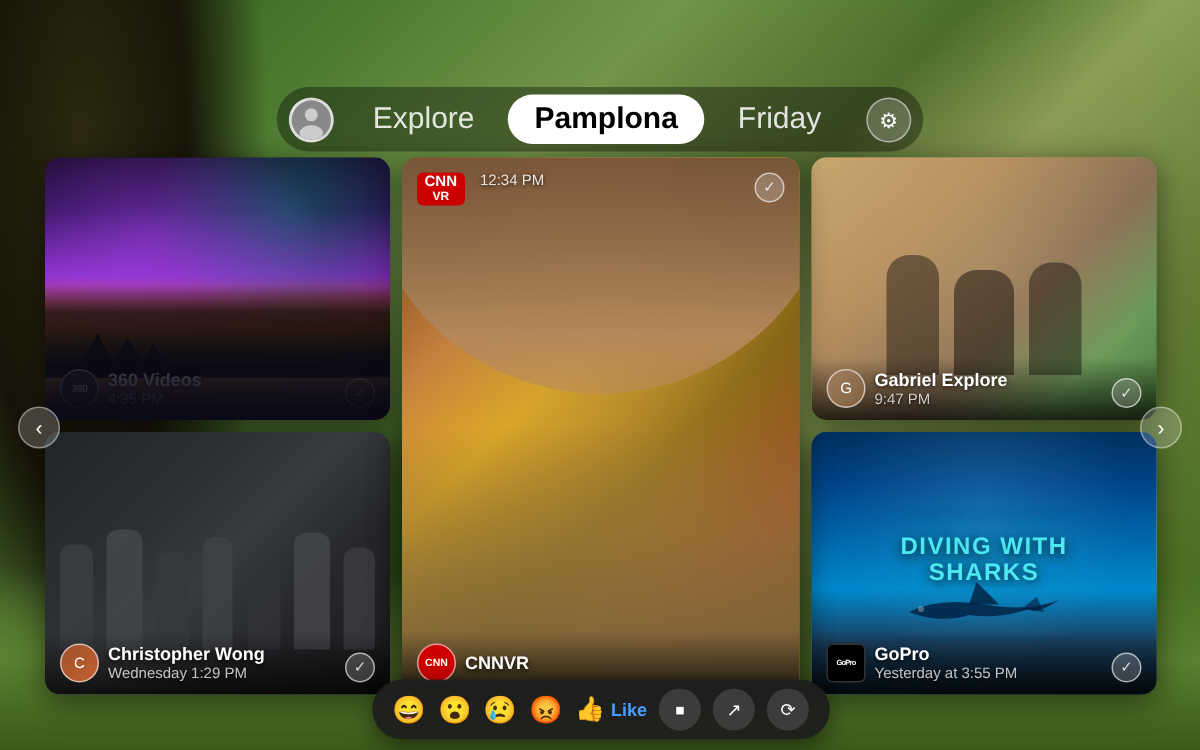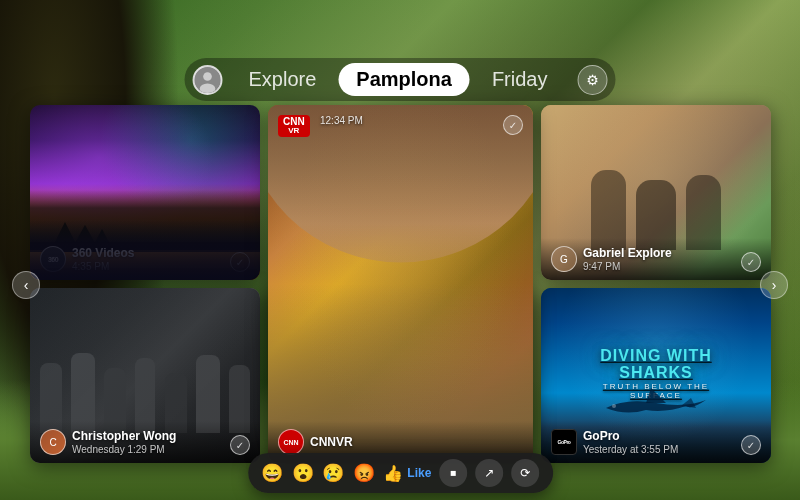--- a/index.html
+++ b/index.html
@@ -396,21 +396,20 @@
     }
 
     
     .sharks-overlay {
       position: absolute;
       top: 50%;
       left: 50%;
       transform: translate(-50%, -55%);
       text-align: center;
       z-index: 2;
-      text-decoration: underline;
     }
     .sharks-title {
       color: #4de8f0;
       font-size: 16px;
       font-weight: 900;
       text-shadow: 0 2px 8px rgba(0,0,0,0.8), 0 0 20px rgba(77,232,240,0.5);
       line-height: 1.1;
       letter-spacing: 1px;
       text-transform: uppercase;
     }
@@ -648,21 +647,20 @@
     </div>
   </div>
 
   <div class="card card-6" style="grid-column:3; grid-row:2;">
 
     <div style="position:absolute;inset:0;background:linear-gradient(180deg, #003060 0%, #004488 20%, #0066aa 40%, #0088cc 60%, #1a4060 80%, #0a2030 100%);"></div>
     <div style="position:absolute;inset:0;background:radial-gradient(ellipse at 50% 30%, rgba(100,200,240,0.2) 0%, transparent 60%);"></div>
 
     <div class="sharks-overlay">
       <div class="sharks-title">DIVING WITH SHARKS</div>
-      <div class="sharks-subtitle">TRUTH BELOW THE SURFACE</div>
     </div>
 
     <svg class="shark-silhouette" viewBox="0 0 120 50" xmlns="http://www.w3.org/2000/svg">
       <path d="M10,30 Q30,20 60,25 Q90,30 110,22 Q95,32 90,28 Q70,35 50,32 Q30,38 10,30 Z" fill="rgba(0,30,60,0.8)"></path>
       <path d="M50,25 L55,10 L70,25 Z" fill="rgba(0,30,60,0.8)"></path>
       <path d="M85,28 L95,20 L100,30 Z" fill="rgba(0,30,60,0.6)"></path>
       <circle cx="18" cy="28" r="2" fill="rgba(255,255,255,0.3)"></circle>
     </svg>
     <div class="card-bottom-overlay">
       <div class="card-info">

